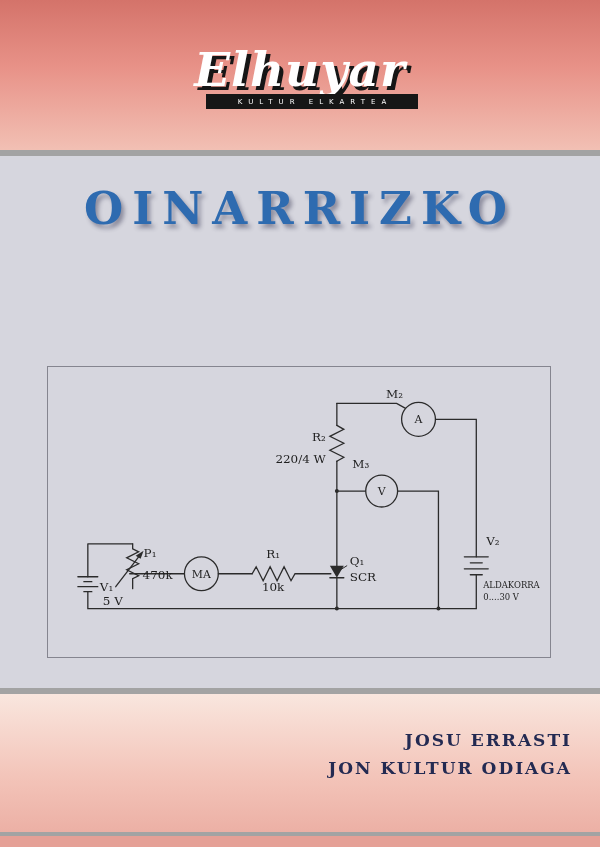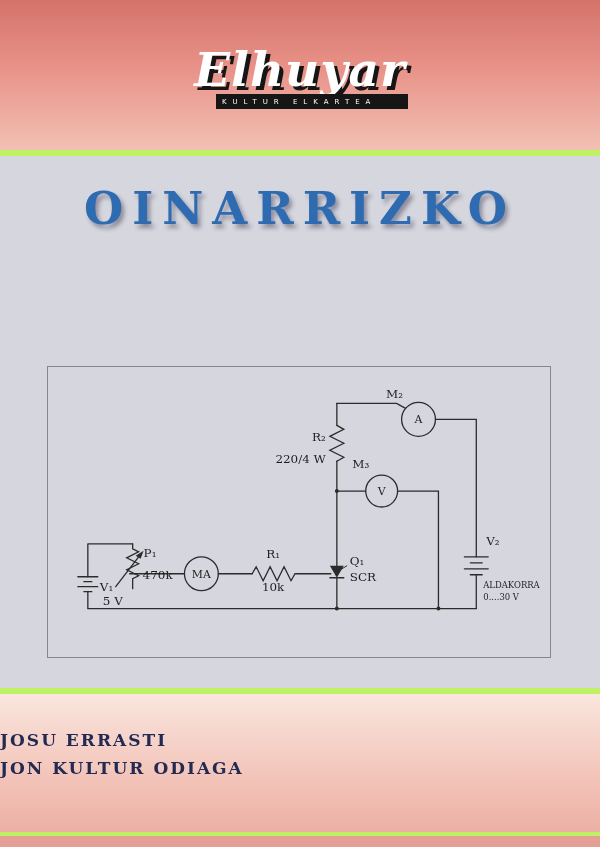--- a/index.html
+++ b/index.html
@@ -1,32 +1,32 @@
 <!DOCTYPE html>
 <html><head>
 <meta charset="utf-8">
 <style>
   html, body { margin: 0; padding: 0; background: #ffffff; }
   .cover {
     position: relative; width: 600px; height: 847px; overflow: hidden;
-    background: #bef264; font-family: "DejaVu Serif", serif;
+    background: #a3a3a3; font-family: "DejaVu Serif", serif;
   }
   
   .band-top {
     position: absolute; left: 0; top: 0; width: 600px; height: 150px;
     background: linear-gradient(180deg, #d4736a 0%, #e89288 45%, #f2c0b4 100%);
   }
   .logo { position: absolute; left: 0; top: 46px; width: 600px; text-align: center; }
   .logo-text {
     display: inline-block; font-style: italic; font-weight: bold; font-size: 47px;
     line-height: 1; color: #ffffff; letter-spacing: 1px; text-shadow: 4px 4px 0 #161616;
   }
   .logo-bar {
-    margin: 1px auto 0; position: relative; left: 12px; width: 192px; height: 15px;
-    background: #161616; display: flex; align-items: center; 
+    margin: 1px auto 0; position: relative; left: 12px; width: 212px; height: 15px;
+    background: #161616; display: flex; align-items: center; justify-content: center;
   }
   .logo-tagline {
     color: #ffffff; font-family: "DejaVu Sans", sans-serif; font-size: 7px;
     letter-spacing: 6px; padding-left: 6px; white-space: nowrap;
   }
   
   .panel {
     position: absolute; left: 0; top: 156px; width: 600px; height: 532px;
     background: #d6d6de;
   }
@@ -44,21 +44,21 @@
   
   .band-bottom {
     position: absolute; left: 0; top: 694px; width: 600px; height: 138px;
     background: linear-gradient(180deg, #f9e6de 0%, #f3c4b9 60%, #ecb0a5 100%);
   }
   .band-strip {
     position: absolute; left: 0; top: 836px; width: 600px; height: 11px;
     background: #e5a096;
   }
   .author-line {
-    position: absolute; left: 0; width: 572px; text-align: left;
+    position: absolute; left: 0; width: 572px; text-align: right;
     font-weight: bold; font-size: 17px; letter-spacing: 2px; color: #232a52;
   }
   .author-line.a1 { top: 730px; }
   .author-line.a2 { top: 758px; }
   svg text { font-family: "DejaVu Serif", "DejaVu Sans", serif; fill: #1e1e1e; }
 </style>
 </head>
 <body>
 
 <div class="cover">

